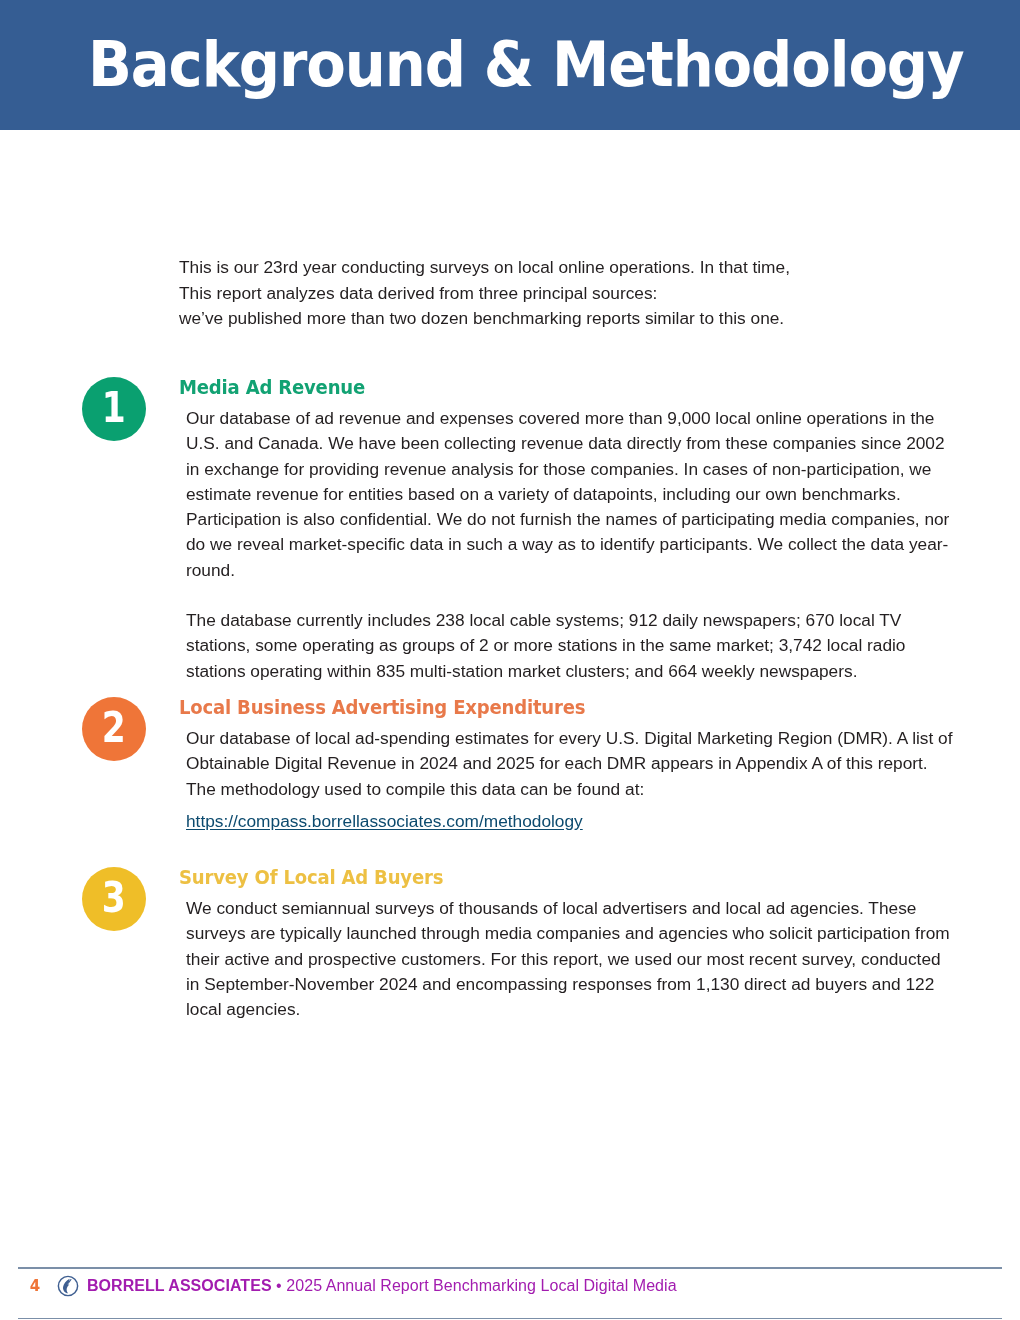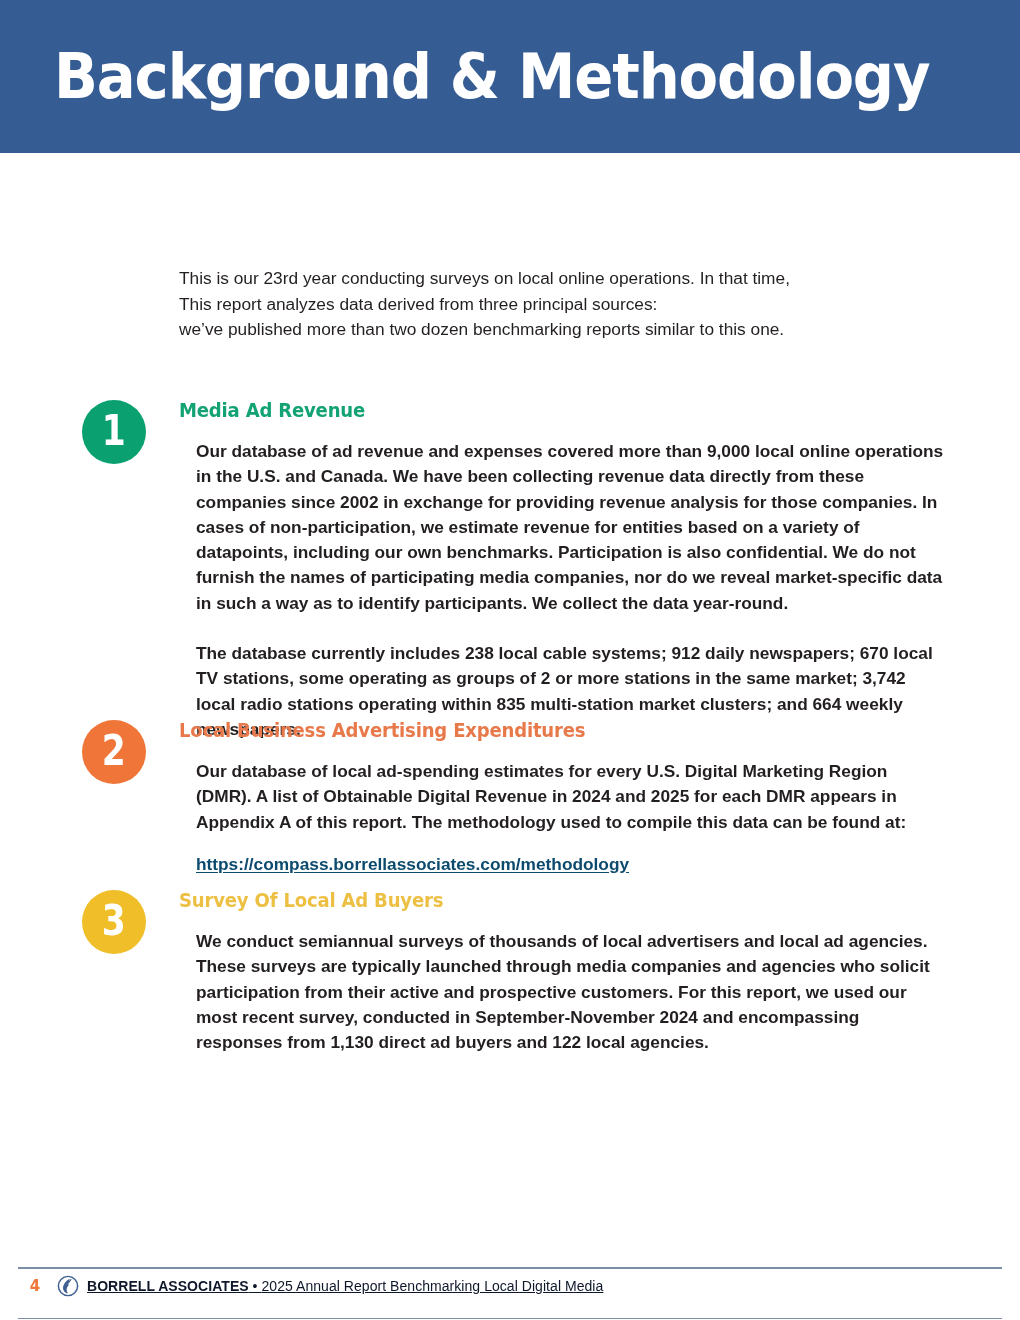--- a/index.html
+++ b/index.html
@@ -14,24 +14,25 @@
     background: #ffffff;
     font-family: "Liberation Sans", sans-serif;
     color: #231f20;
     overflow: hidden;
     position: relative;
   }
 
   
   .page-header {
     width: 1020px;
-    height: 153px;
+    height: 130px;
     background: #355d93;
     display: flex;
     align-items: center;
+    padding-left: 34px;
   }
   .page-header h1 {
     margin: 0;
     padding: 0 0 0 58px;
     color: #ffffff;
     font-family: "DejaVu Sans", sans-serif;
     font-weight: bold;
     font-size: 62px;
     line-height: 1.05;
     letter-spacing: -1.2px;
@@ -43,21 +44,21 @@
   
   .page-body {
     position: relative;
     padding: 0;
     height: 1120px;
   }
 
   .intro {
     position: absolute;
     left: 179px;
-    top: 113px;
+    top: 125px;
     width: 700px;
     font-size: 17.3px;
     line-height: 25.5px;
     color: #231f20;
   }
   .intro p { margin: 0; }
 
   
   .section {
     position: absolute;
@@ -104,25 +105,24 @@
     line-height: 24px;
     letter-spacing: -0.2px;
     transform: scaleX(0.95);
     transform-origin: left center;
   }
   .head-1 { color: #12a273; }
   .head-2 { color: #e8794a; }
   .head-3 { color: #edc043; }
 
   .section-content p {
-    margin: 17px;
+    margin: 7px;
     font-size: 17.3px;
     line-height: 25.3px;
     color: #231f20;
-    font-weight: bold;
   }
   .section-content p.spaced { margin-top: 25px; }
 
   .body-link {
     color: #0c4a6e;
     text-decoration: underline;
     text-underline-offset: 2px;
   }
 
   
@@ -157,25 +157,24 @@
     text-align: center;
   }
   .footer-logo {
     width: 22px;
     height: 22px;
     margin: 0 8px 0 5px;
     flex: 0 0 auto;
     display: block;
   }
   .footer-text {
-    color: #0f172a;
-    font-size: 14px;
+    color: #a21caf;
+    font-size: 16px;
     letter-spacing: 0.05px;
     white-space: nowrap;
-    text-decoration: underline;
   }
   .footer-brand { font-weight: bold; }
   .footer-bottom-rule {
     position: absolute;
     left: 18px;
     bottom: 1px;
     width: 984px;
     height: 1.5px;
     background: #7b8fa8;
   }

